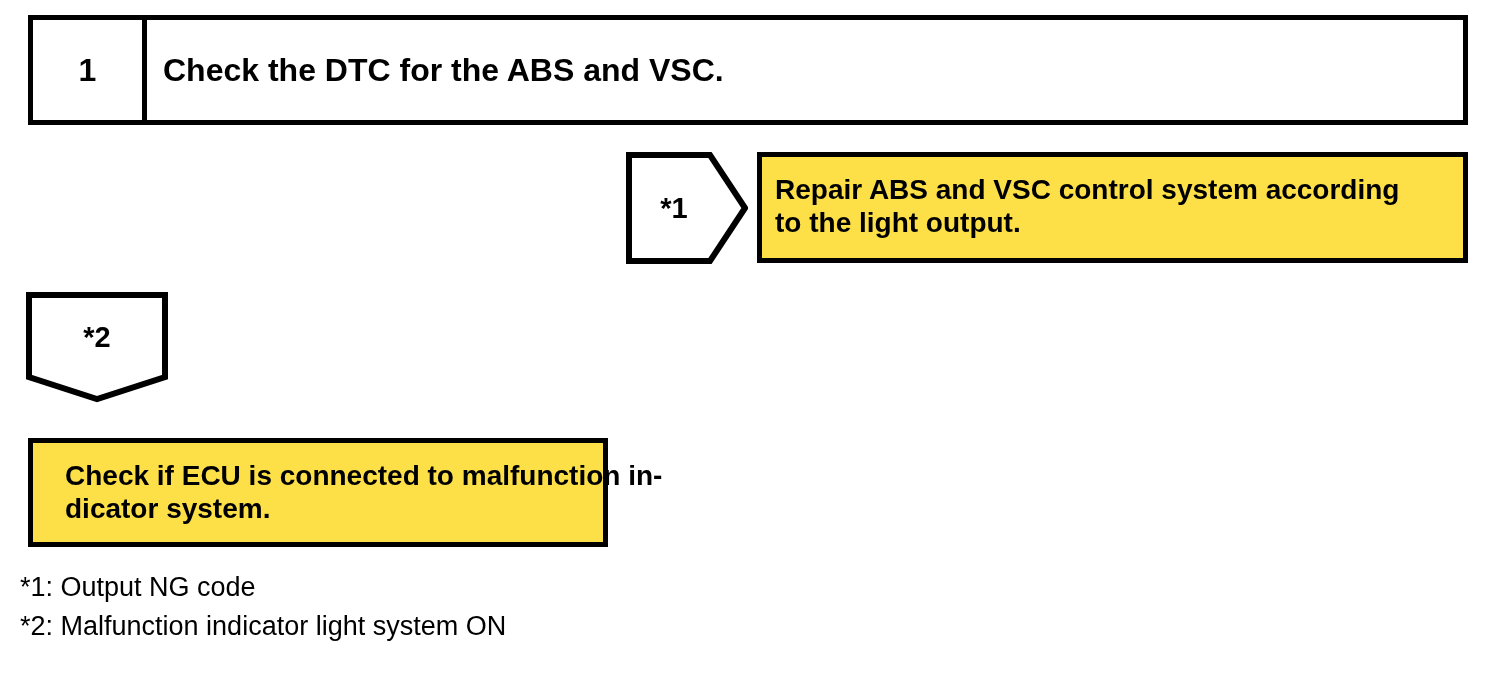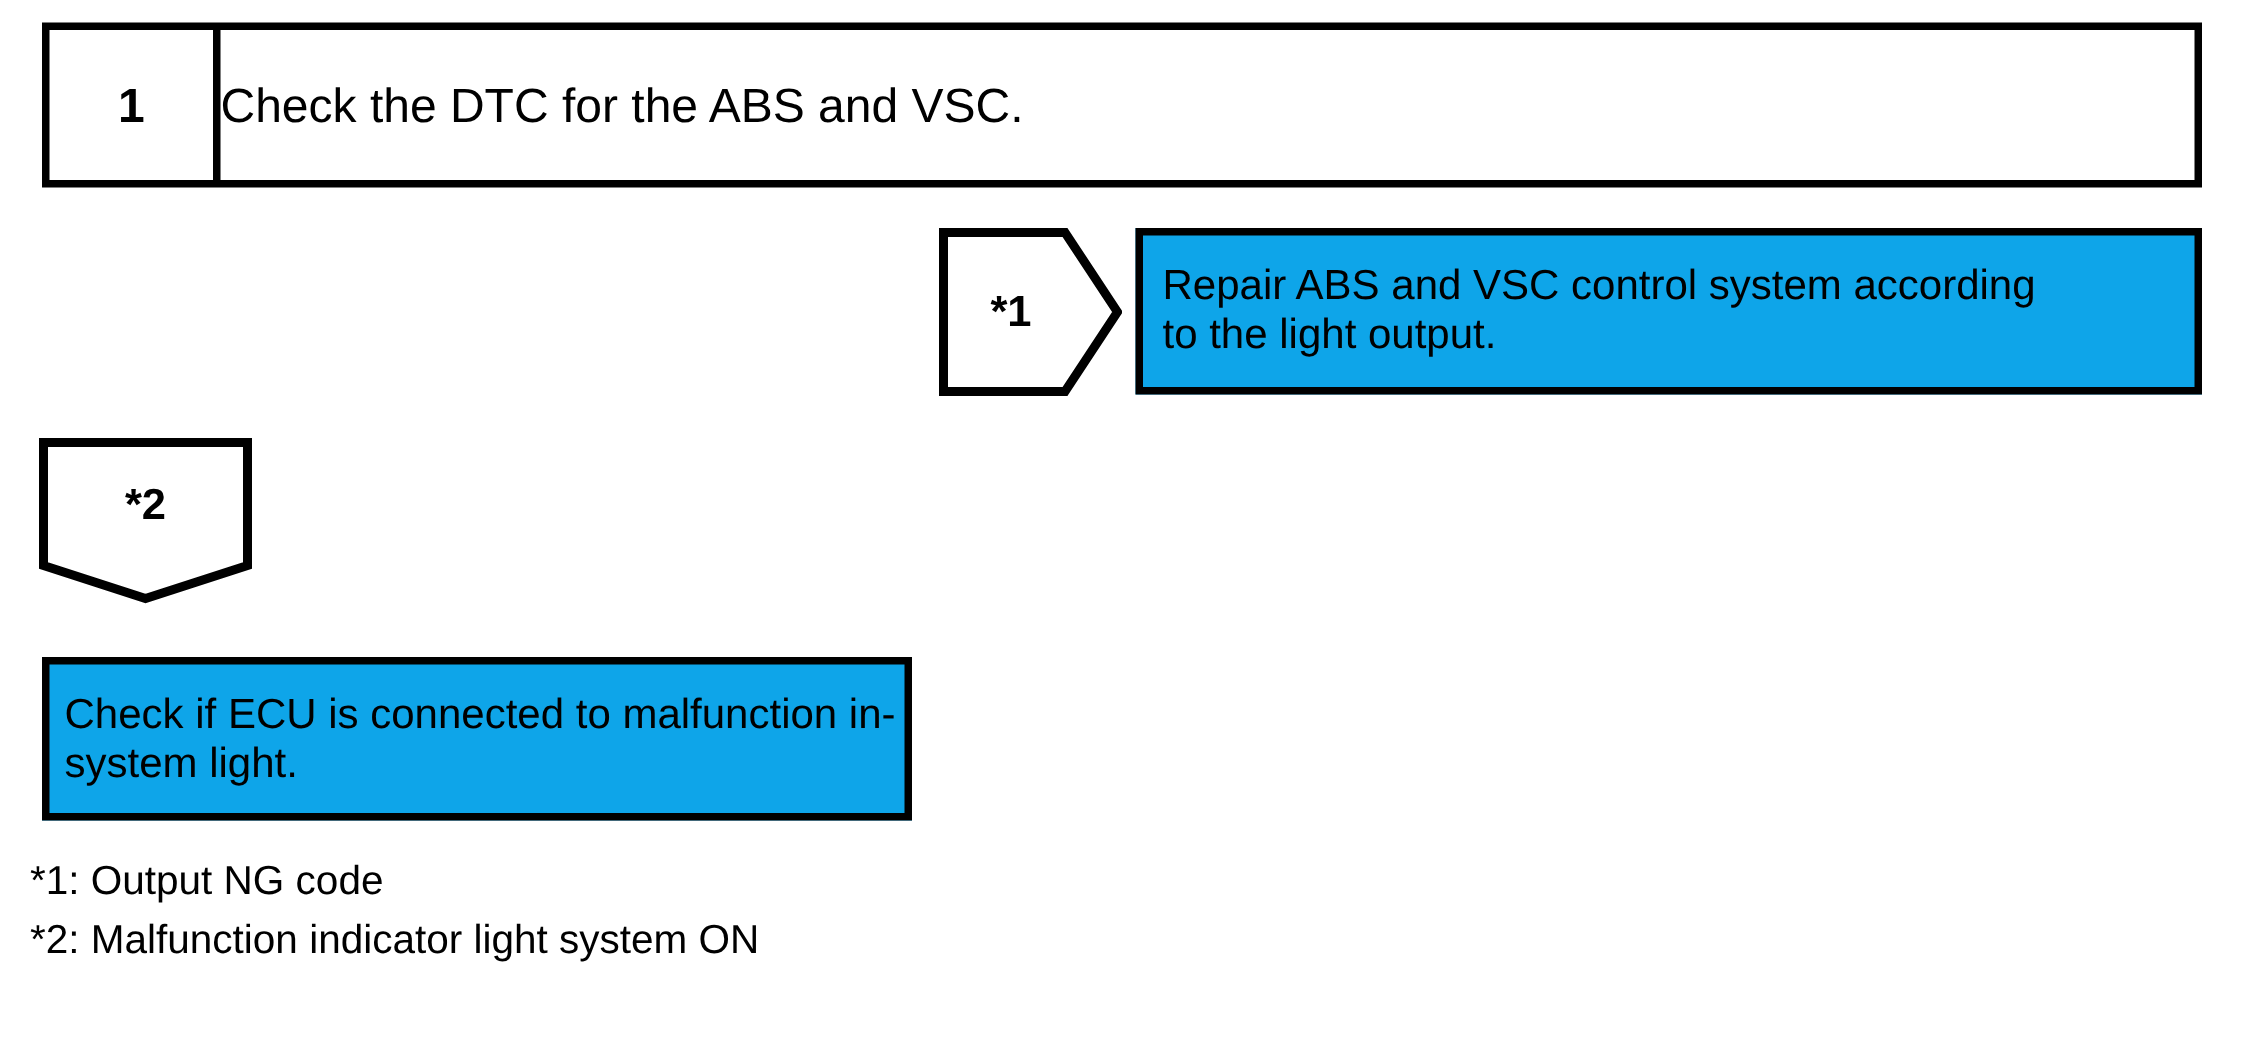--- a/index.html
+++ b/index.html
@@ -33,22 +33,23 @@
     display: flex;
     align-items: center;
     justify-content: center;
     font-size: 32px;
     font-weight: bold;
   }
   .step-title {
     flex: 1;
     display: flex;
     align-items: center;
+    padding-left: 16px;
     font-size: 32px;
-    font-weight: normal;
+    font-weight: bold;
     white-space: nowrap;
   }
   
   .pent1 {
     position: absolute;
     left: 626px; top: 151px;
     width: 122px; height: 114px;
   }
   .pent2 {
     position: absolute;
@@ -68,34 +69,34 @@
     font-size: 29px;
     font-weight: bold;
   }
   .pent1 .pent-label { left: 0; top: 0; width: 96px; height: 114px; }
   .pent2 .pent-label { left: 0; top: 0; width: 144px; height: 92px; }
   
   .flow-box {
     position: absolute;
     border: 5px solid #000;
     box-sizing: border-box;
-    background: #0ea5e9;
+    background: #fde047;
     font-size: 28px;
-    font-weight: normal;
+    font-weight: bold;
     line-height: 33px;
   }
   .repair-box {
     left: 757px; top: 152px;
     width: 711px; height: 111px;
     padding: 16px 8px 0 13px;
   }
   .check-box {
     left: 28px; top: 438px;
     width: 580px; height: 109px;
-    padding: 16px 8px 0 10px;
+    padding: 16px 8px 0 32px;
   }
   .flow-box div { white-space: nowrap; }
   
   .footnotes {
     position: absolute;
     left: 20px; top: 568px;
     font-size: 27px;
     font-weight: normal;
     line-height: 39px;
   }
@@ -125,21 +126,21 @@
 
   <div class="pent2">
     <svg width="144" height="112" viewBox="0 0 144 112">
       <polygon points="4,4 140,4 140,86 72,108 4,86" fill="#ffffff" stroke="#000000" stroke-width="6"></polygon>
     </svg>
     <div class="pent-label">*2</div>
   </div>
 
   <div class="flow-box check-box">
     <div>Check if ECU is connected to malfunction in-</div>
-    <div>system light.</div>
+    <div>dicator system.</div>
   </div>
 
   <div class="footnotes">
     <div>*1: Output NG code</div>
     <div>*2: Malfunction indicator light system ON</div>
   </div>
 
 </div>
 
 </body></html>

